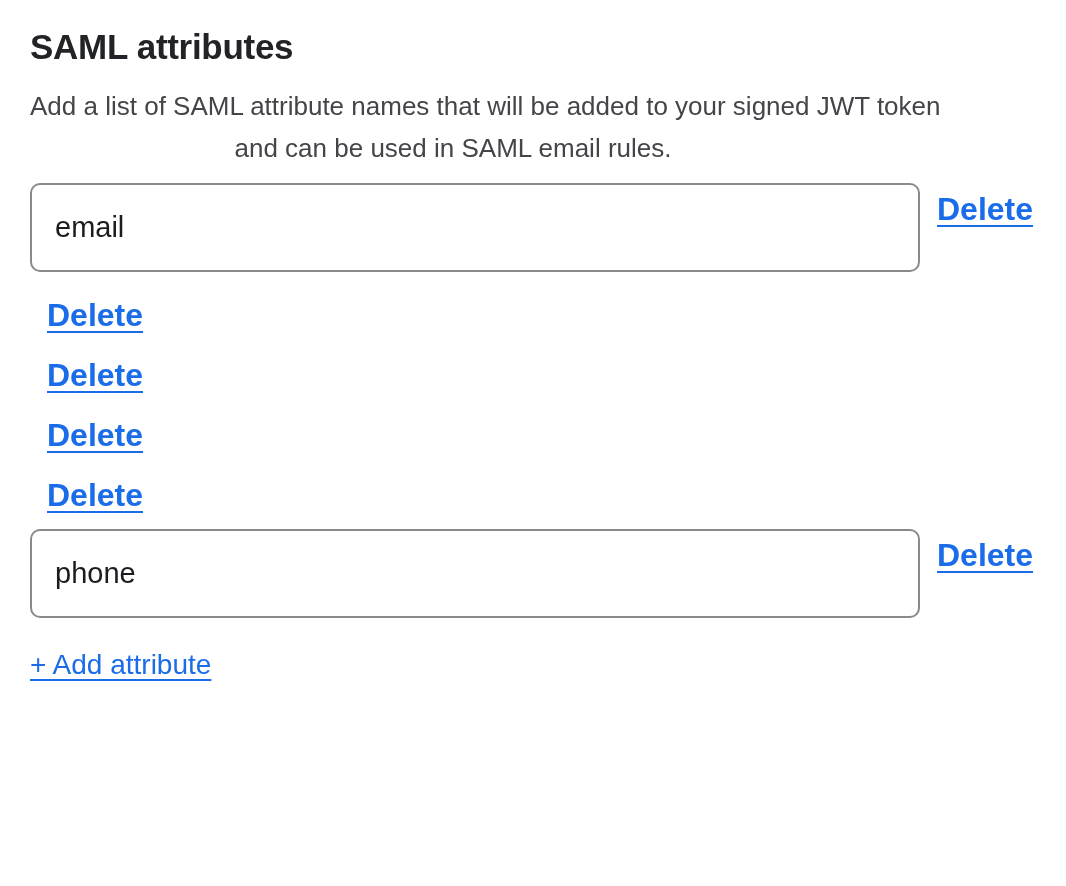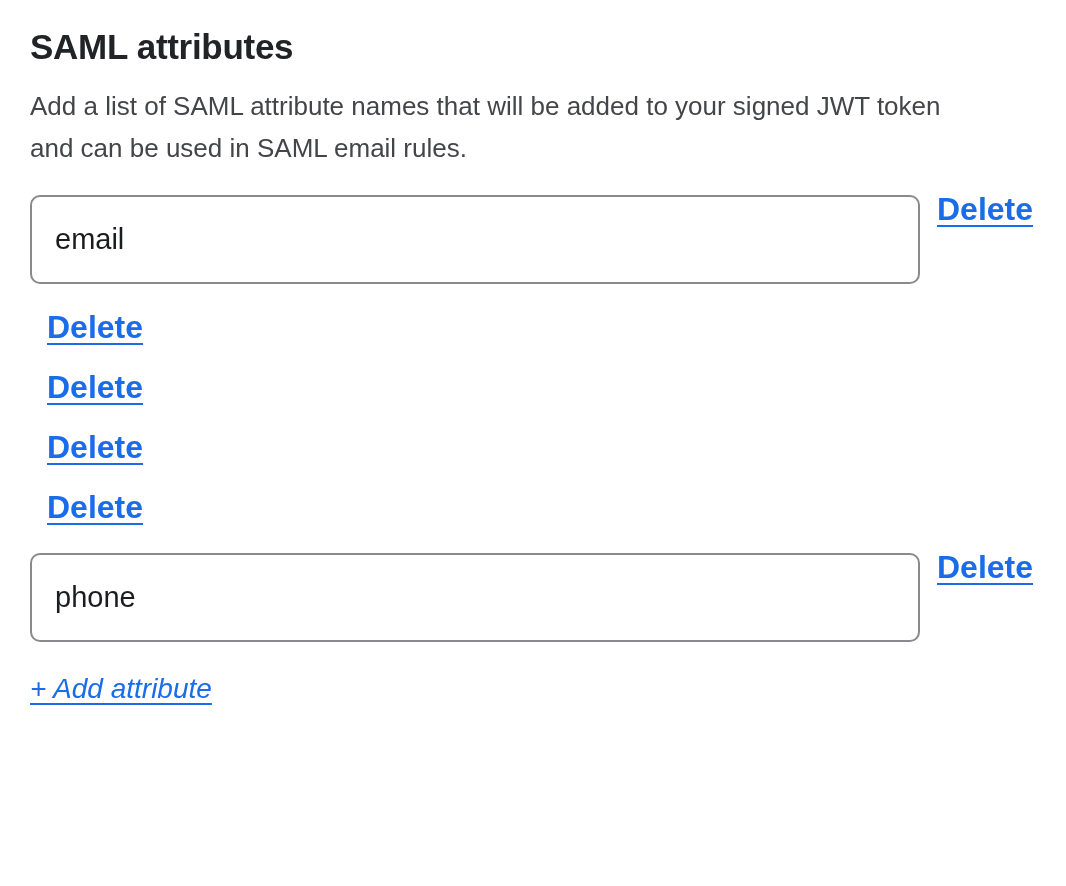--- a/index.html
+++ b/index.html
@@ -25,20 +25,21 @@
     line-height: 42px;
     font-weight: 700;
     color: #212326;
     letter-spacing: -0.3px;
   }
   .section-desc {
     margin: 17px 0 0 0;
     font-size: 26px;
     line-height: 42px;
     color: #434549;
+    text-align: center;
   }
   .section-desc .desc-line {
     display: block;
     white-space: nowrap;
   }
   .attr-rows {
     margin-top: 14px;
   }
   .attr-row {
     display: flex;
@@ -52,42 +53,40 @@
     width: 890px;
     height: 89px;
     flex: 0 0 890px;
     border: 2px solid #8a8a8e;
     border-radius: 10px;
     background: #ffffff;
     padding: 0 31px 0 23px;
     font-family: "Liberation Sans", sans-serif;
     font-size: 29px;
     color: #1b1c1f;
-    margin-top: 12px;
   }
   .link {
     color: #1a6ce9;
     text-decoration: underline;
     text-decoration-thickness: 2px;
     text-underline-offset: 5px;
     cursor: pointer;
   }
   .delete-link {
     margin: 9px 0 0 17px;
     font-size: 32px;
     line-height: 34px;
     white-space: nowrap;
     font-weight: bold;
   }
   .add-link {
     display: inline-block;
     margin-top: 30px;
     font-size: 28px;
     line-height: 34px;
-    font-style: italic;
   }
 </style>
 </head>
 <body>
 
 <div class="page">
 
   <h2 class="section-title">SAML attributes</h2>
 
   <p class="section-desc">

